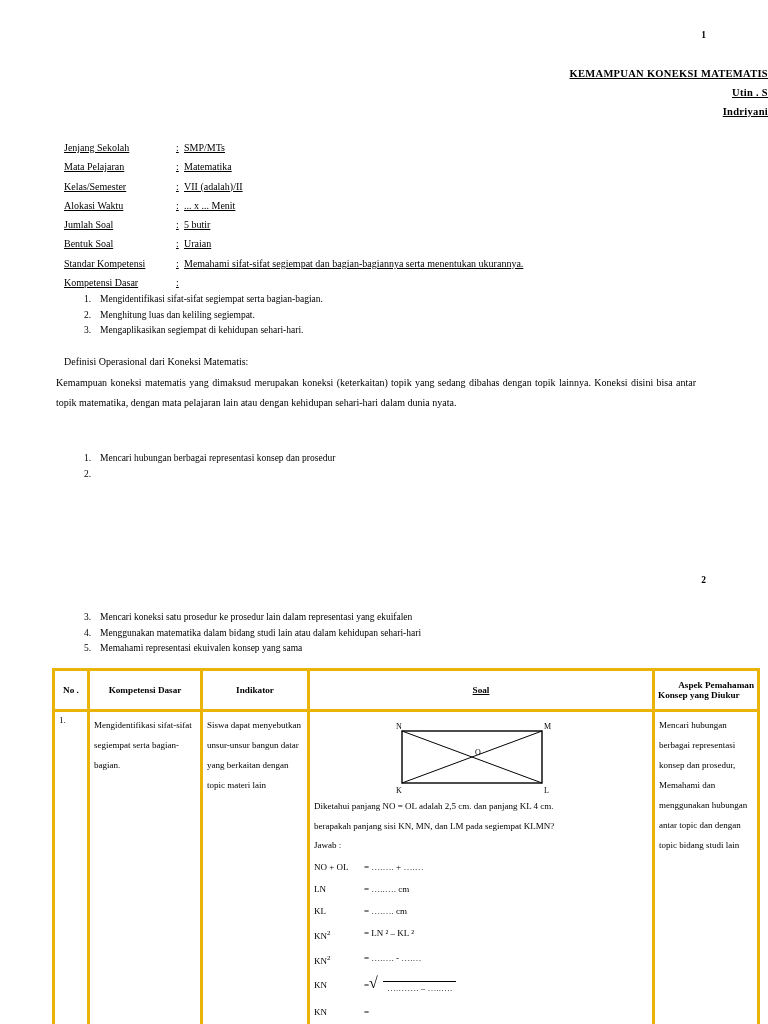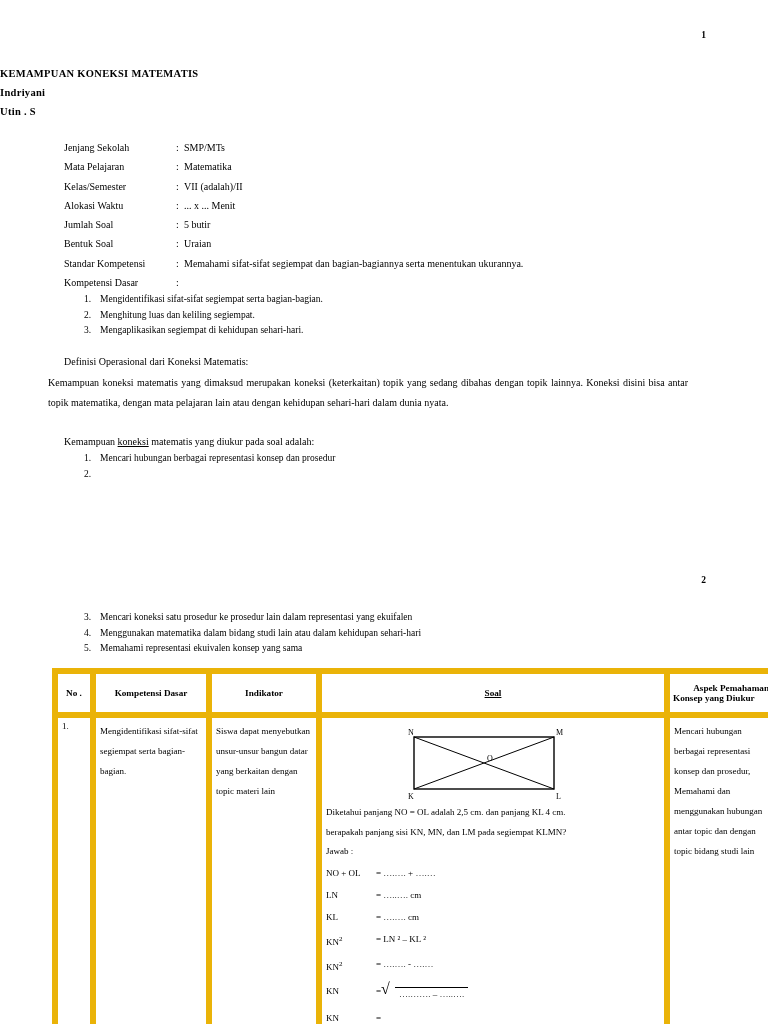--- a/index.html
+++ b/index.html
@@ -30,37 +30,39 @@
     font-family: "Liberation Serif", serif;
   }
   #page-num-1 { top: 30px; }
   #page-num-2 { top: 575px; }
 
   .title-block {
     position: absolute;
     top: 64px;
     left: 0;
     width: 768px;
-    text-align: left;
+    text-align: right;
+    text-decoration: underline;
   }
   .title-block div {
     font-weight: bold;
     font-size: 10.5px;
     letter-spacing: 0.3px;
     line-height: 19px;
   }
   .title-main { letter-spacing: 0.8px; }
 
   .meta {
     position: absolute;
     top: 138px;
     left: 64px;
     width: 640px;
     font-size: 10px;
     line-height: 19.3px;
+    text-decoration: underline;
   }
   .meta-row {
     display: flex;
     white-space: nowrap;
   }
   .meta-label { width: 112px; flex: 0 0 112px; }
   .meta-sep { width: 8px; flex: 0 0 8px; }
   .meta-value { flex: 1 1 auto; }
 
   .num-list {
@@ -84,38 +86,38 @@
 
   #kd-list { top: 292px; left: 78px; width: 600px; }
 
   .para {
     position: absolute;
     font-size: 10px;
     line-height: 19.5px;
     text-align: justify;
   }
   #def-head { top: 352px; left: 64px; width: 640px; }
-  #def-body { top: 373px; left: 48px; width: 640px; }
+  #def-body { top: 373px; left: 56px; width: 640px; }
   #dis-head { top: 432px; left: 64px; width: 640px; }
   #dis-list { top: 451px; left: 78px; width: 620px; }
   .u { text-decoration: underline; }
 
   #cont-list { top: 610px; left: 78px; width: 620px; }
 
   table.soal {
     position: absolute;
     top: 668px;
     left: 52px;
     width: 664px;
     border-collapse: collapse;
     font-size: 9px;
     table-layout: fixed;
   }
   table.soal th, table.soal td {
-    border: 6px solid #eab308;
+    border: 3px solid #eab308;
     vertical-align: top;
     padding: 3px 4px;
   }
   table.soal thead th {
     text-align: center;
     font-weight: bold;
     font-size: 9.2px;
     padding: 4px 3px;
     vertical-align: middle;
     height: 30px;
@@ -189,22 +191,22 @@
 </style>
 </head>
 <body>
 
 <div class="page">
 
   <div class="page-num" id="page-num-1">1</div>
 
   <div class="title-block">
     <div class="title-main">KEMAMPUAN KONEKSI MATEMATIS</div>
+    <div>Utin . S</div>
     <div>Indriyani</div>
-    <div>Utin . S</div>
   </div>
 
   <div class="meta">
     <div class="meta-row">
       <span class="meta-label">Jenjang Sekolah</span>
       <span class="meta-sep">:</span>
       <span class="meta-value">SMP/MTs</span>
     </div>
     <div class="meta-row">
       <span class="meta-label">Mata Pelajaran</span>
@@ -254,23 +256,20 @@
     </li>
     <li>
       <span class="n">3.</span>
       <span>Mengaplikasikan segiempat di kehidupan sehari-hari.</span>
     </li>
   </ul>
 
   <div class="para" id="def-head">Definisi Operasional dari Koneksi Matematis:</div>
   <div class="para" id="def-body">Kemampuan koneksi matematis yang dimaksud merupakan koneksi (keterkaitan) topik yang sedang dibahas dengan topik lainnya. Koneksi disini bisa antar topik matematika, dengan mata pelajaran lain atau dengan kehidupan sehari-hari dalam dunia nyata.</div>
 
-  <div class="para" id="dis-head">
-    <span>Kemampuan </span><span class="u">koneksi</span><span> matematis yang diukur pada soal adalah:</span>
-  </div>
 
   <ul class="num-list" id="dis-list">
     <li>
       <span class="n">1.</span>
       <span>Mencari hubungan berbagai representasi konsep dan prosedur</span>
     </li>
     <li>
       <span class="n">2.</span>
     </li>
   </ul>

